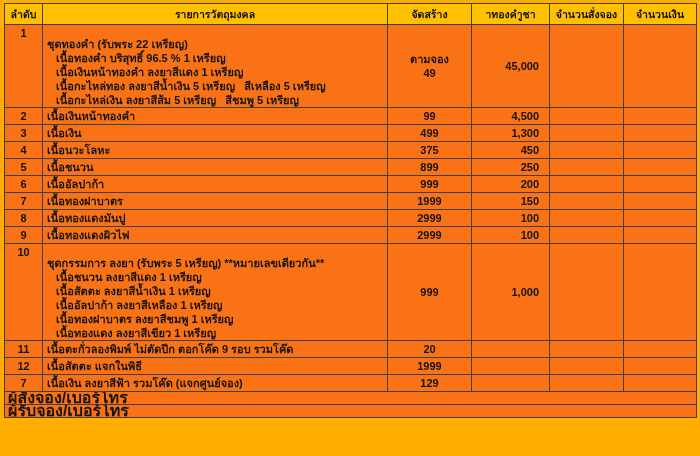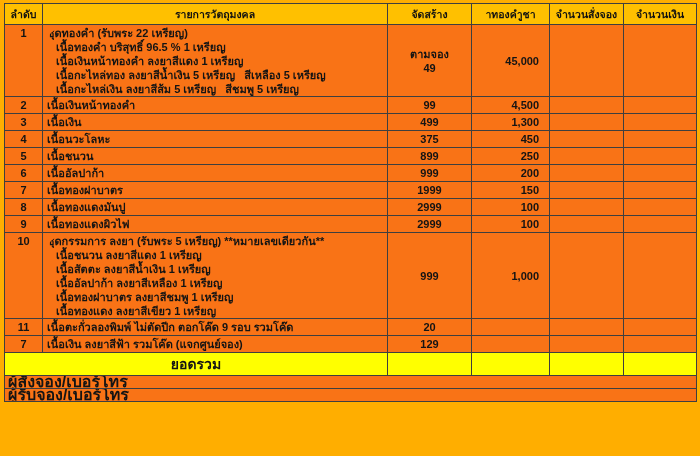--- a/index.html
+++ b/index.html
@@ -24,21 +24,21 @@
   .sheet th{
     background:#ffc000;height:20px;font-size:10.5px;text-align:center;
     font-weight:bold;color:#111;
   }
   td.num{text-align:center;vertical-align:top;padding-top:2px;}
   td.desc{vertical-align:middle;}
   td.desc .line{line-height:14px;white-space:pre-wrap;padding-left:4px;}
   td.desc .line.sub{padding-left:13px;}
   tr.single{height:17px;}
   tr.h70{height:70px;}
-  tr.h70 td.desc,tr.h85 td.desc{vertical-align:top;padding-top:1px;border-radius:25px;}
+  tr.h70 td.desc,tr.h85 td.desc{vertical-align:top;padding-top:12px;border-radius:25px;}
   tr.h85{height:85px;}
   td.made{text-align:center;vertical-align:middle;line-height:14px;}
   td.price{text-align:right;vertical-align:middle;padding-right:10px;}
   tr.total-row{height:23px;}
   tr.total-row td{background:#ffff00;}
   td.total-label{text-align:center;font-size:14px;vertical-align:middle;}
   tr.footer-row{height:13px;}
   tr.footer-row td{font-size:16px;line-height:12px;padding-left:3px;vertical-align:middle;}
 </style>
 </head>
@@ -201,35 +201,40 @@
             <div class="line">เนื้อตะกั่วลองพิมพ์ ไม่ตัดปีก ตอกโค๊ด 9 รอบ รวมโค๊ด</div>
           </td>
           <td class="made">
             <div>20</div>
           </td>
           <td class="price"></td>
           <td></td>
           <td></td>
         </tr>
         <tr class="single">
+          <td class="num">12</td>
+          <td class="desc">
+            <div class="line">เนื้อสัตตะ แจกในพิธี</div>
+          </td>
+          <td class="made">
+            <div>1999</div>
+          </td>
+          <td class="price"></td>
+          <td></td>
+          <td></td>
+        </tr>
+        <tr class="single">
           <td class="num">7</td>
           <td class="desc">
             <div class="line">เนื้อเงิน ลงยาสีฟ้า รวมโค๊ด (แจกศูนย์จอง)</div>
           </td>
           <td class="made">
             <div>129</div>
           </td>
           <td class="price"></td>
-          <td></td>
-          <td></td>
-        </tr>
-        <tr class="total-row">
-          <td class="total-label" colspan="2">ยอดรวม</td>
-          <td></td>
-          <td></td>
           <td></td>
           <td></td>
         </tr>
         <tr class="footer-row">
           <td colspan="6">ผู้สั่งจอง/เบอร์โทร</td>
         </tr>
         <tr class="footer-row">
           <td colspan="6">ผู้รับจอง/เบอร์โทร</td>
         </tr>
       </tbody>

